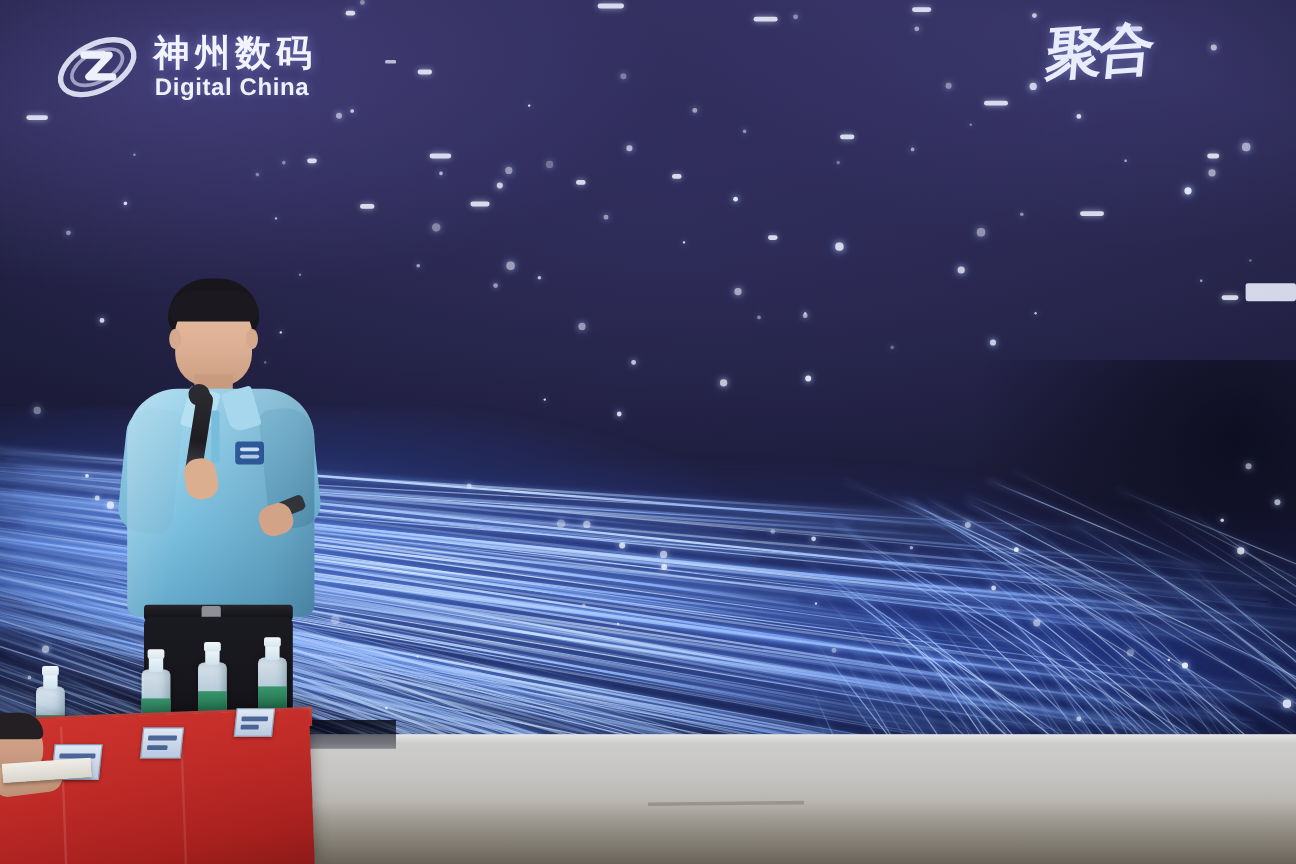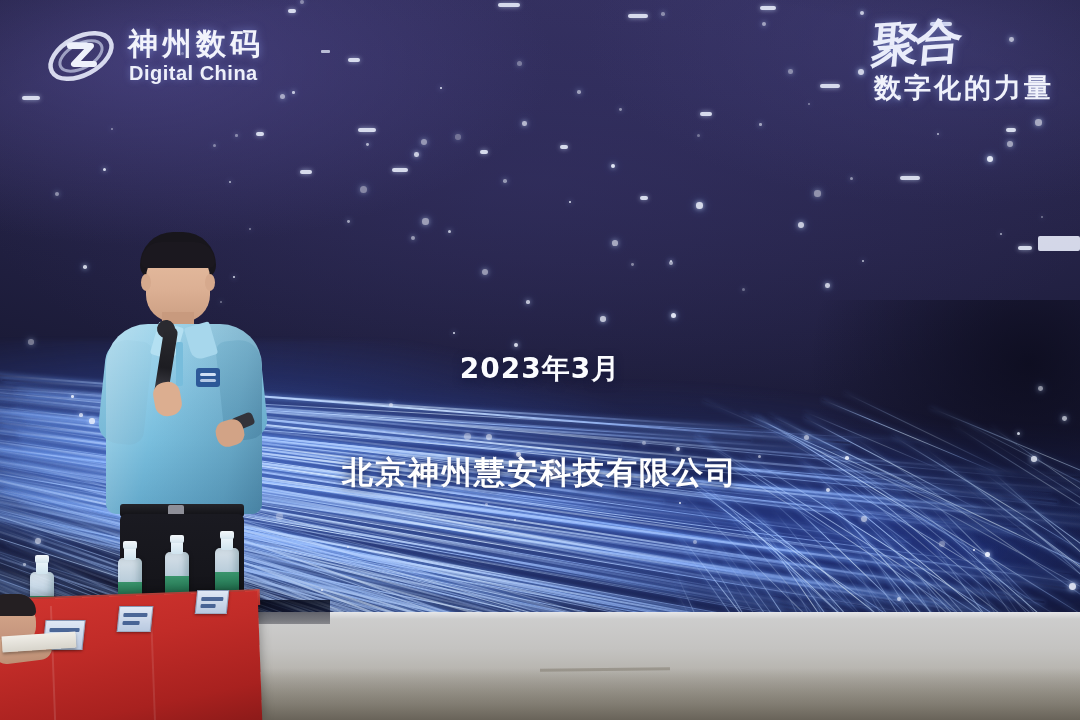--- a/index.html
+++ b/index.html
@@ -779,25 +779,22 @@
         <ellipse cx="37" cy="30" rx="23" ry="12" fill="none" stroke="#c9cfe8" stroke-width="3" transform="rotate(-28 37 30)" opacity=".7"></ellipse>
         <path d="M26 20 L47 20 L30 38 L50 38" fill="none" stroke="#eef1fb" stroke-width="6" stroke-linecap="round" stroke-linejoin="round"></path>
       </svg>
       <div class="dc-cn">神州数码</div>
       <div class="dc-en">Digital China</div>
       <div class="dc-tick"></div>
     </div>
 
     <div class="logo-ju">
       <div class="ju-big">聚合</div>
-      <div class="ju-sub">数字化的力量</div>
     </div>
 
-    <div class="slide-date">2023年3月</div>
-    <div class="slide-company">北京神州慧安科技有限公司</div>
 
     <div class="edge-mark"></div>
   </div>
 
   <div class="floor"></div>
   <div class="floor-lip"></div>
   <div class="floor-shadow"></div>
   <div class="floor-seam"></div>
 
   <div class="person">

